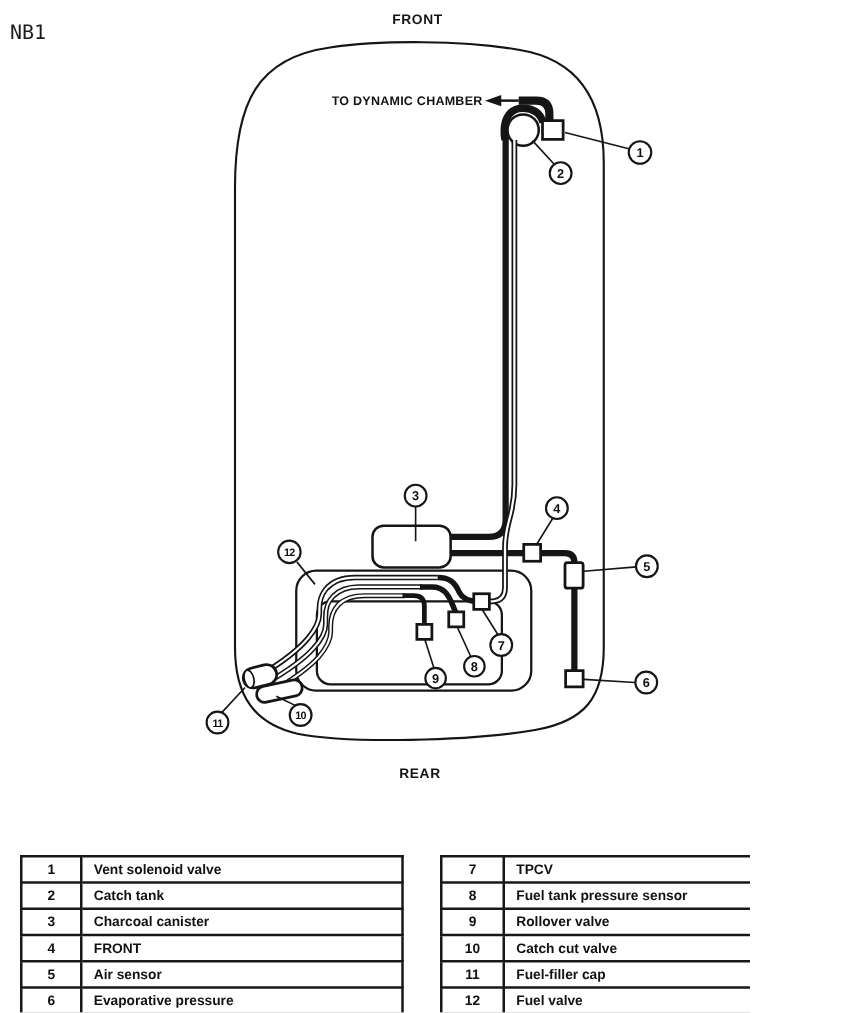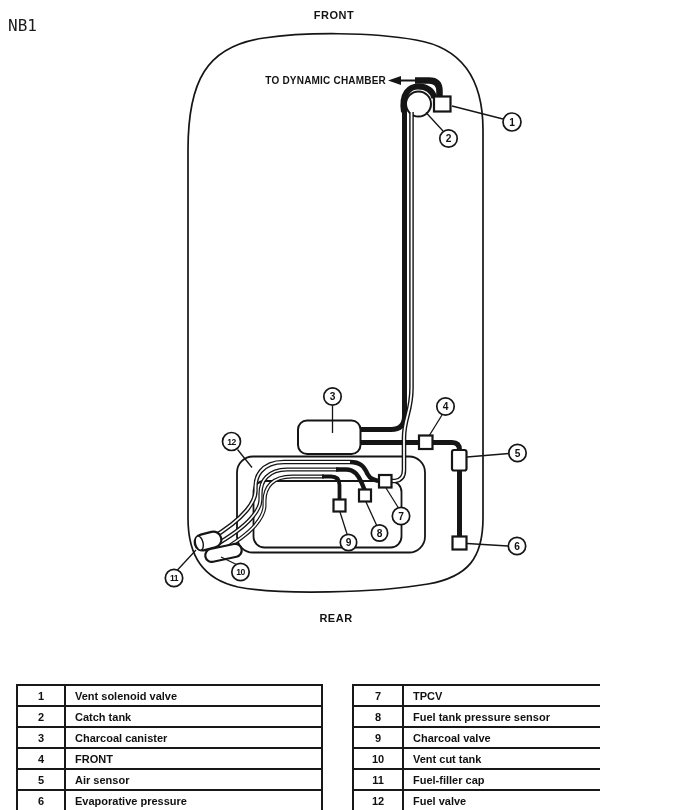--- a/index.html
+++ b/index.html
@@ -218,25 +218,25 @@
       <tr>
         <td class="num">7</td>
         <td class="lbl">TPCV</td>
       </tr>
       <tr>
         <td class="num">8</td>
         <td class="lbl">Fuel tank pressure sensor</td>
       </tr>
       <tr>
         <td class="num">9</td>
-        <td class="lbl">Charcoal valve</td>
+        <td class="lbl">Rollover valve</td>
       </tr>
       <tr>
         <td class="num">10</td>
-        <td class="lbl">Vent cut tank</td>
+        <td class="lbl">Catch cut valve</td>
       </tr>
       <tr>
         <td class="num">11</td>
         <td class="lbl">Fuel-filler cap</td>
       </tr>
       <tr>
         <td class="num">12</td>
         <td class="lbl">Fuel valve</td>
       </tr>
     </tbody>

